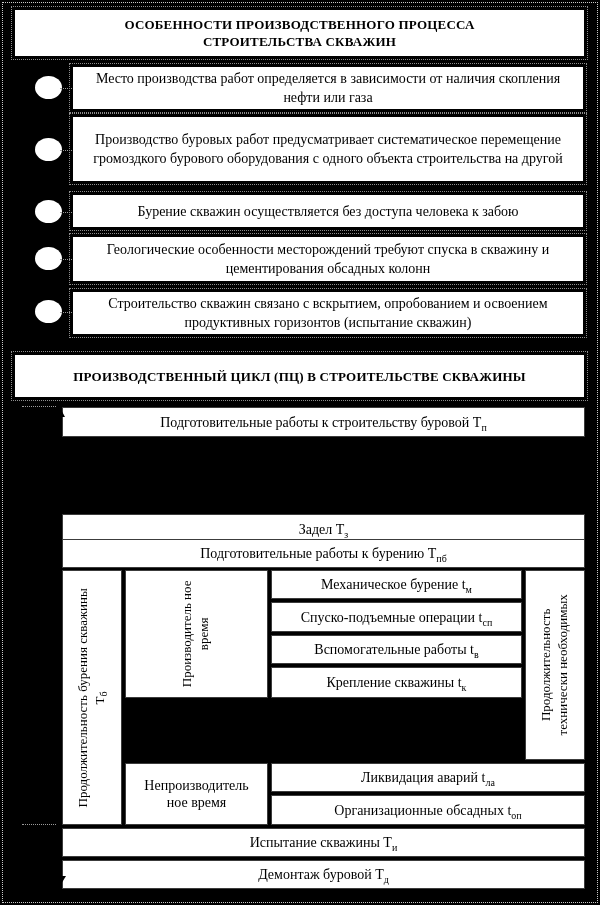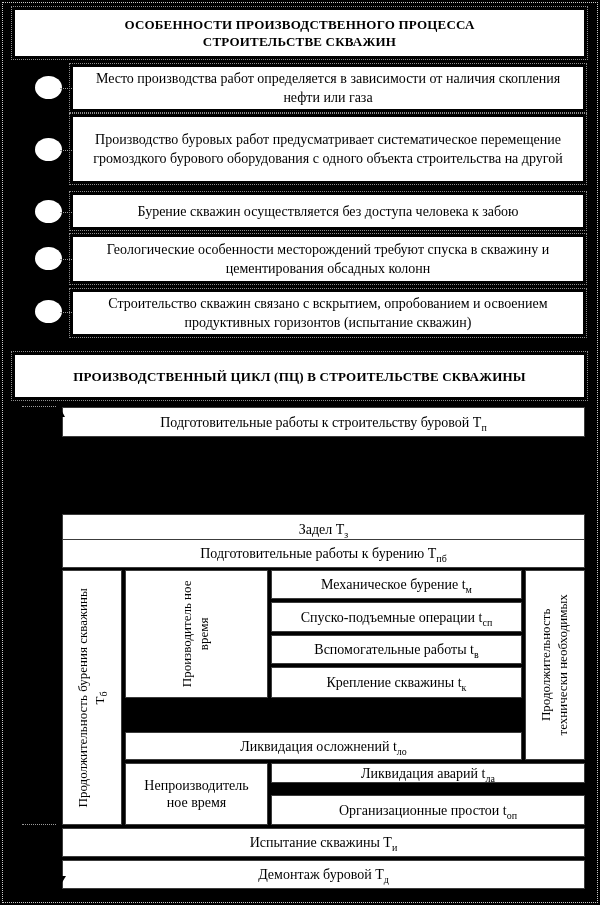--- a/index.html
+++ b/index.html
@@ -35,21 +35,21 @@
 </style>
 </head>
 <body>
 
 <div id="page">
   <div class="page-border"></div>
 
   <div class="box title-box" style="left:14px;top:9px;width:569px;height:46px;">
     <div>
       <div>ОСОБЕННОСТИ ПРОИЗВОДСТВЕННОГО ПРОЦЕССА</div>
-      <div>СТРОИТЕЛЬСТВЕ СКВАЖИН</div>
+      <div>СТРОИТЕЛЬСТВА СКВАЖИН</div>
     </div>
   </div>
 
   <div class="bullet" style="left:35px;top:76px;"></div>
   <div class="bullet" style="left:35px;top:138px;"></div>
   <div class="bullet" style="left:35px;top:200px;"></div>
   <div class="bullet" style="left:35px;top:247px;"></div>
   <div class="bullet" style="left:35px;top:300px;"></div>
 
   <div class="dotline" style="left:60px;top:88px;width:12px;"></div>
@@ -114,43 +114,40 @@
   <div class="cell" style="left:271px;top:602px;width:251px;height:30px;">
     <span class="lbl"><span>Спуско-подъемные операции t</span><sub class="sb">сп</sub></span>
   </div>
   <div class="cell" style="left:271px;top:635px;width:251px;height:29px;">
     <span class="lbl"><span>Вспомогательные работы t</span><sub class="sb">в</sub></span>
   </div>
   <div class="cell" style="left:271px;top:667px;width:251px;height:31px;">
     <span class="lbl"><span>Крепление скважины t</span><sub class="sb">к</sub></span>
   </div>
 
-  <div class="cell" style="left:125px;top:732px;width:397px;height:28px;">
-    <span class="lbl"><span>Ликвидация осложнений t</span><sub class="sb">ло</sub></span>
-  </div>
 
   <div class="cell vwrap" style="left:525px;top:570px;width:60px;height:190px;">
     <div class="vrot">
       <div class="vline">Продолжительность</div>
       <div class="vline">технически необходимых</div>
     </div>
   </div>
 
   <div class="cell" style="left:125px;top:763px;width:143px;height:62px;">
     <div>
       <div>Непроизводитель</div>
       <div>ное время</div>
     </div>
   </div>
 
-  <div class="cell" style="left:271px;top:763px;width:314px;height:20px;">
+  <div class="cell" style="left:271px;top:763px;width:314px;height:29px;">
     <span class="lbl"><span>Ликвидация аварий  t</span><sub class="sb">ла</sub></span>
   </div>
   <div class="cell" style="left:271px;top:795px;width:314px;height:30px;">
-    <span class="lbl"><span>Организационные простои  t</span><sub class="sb">оп</sub></span>
+    <span class="lbl"><span>Организационные обсадных  t</span><sub class="sb">оп</sub></span>
   </div>
 
   <div class="cell" style="left:62px;top:828px;width:523px;height:29px;">
     <span class="lbl"><span>Испытание скважины Т</span><sub class="sb">и</sub></span>
   </div>
   <div class="cell" style="left:62px;top:860px;width:523px;height:29px;">
     <span class="lbl"><span>Демонтаж буровой Т</span><sub class="sb">д</sub></span>
   </div>
 </div>
 

